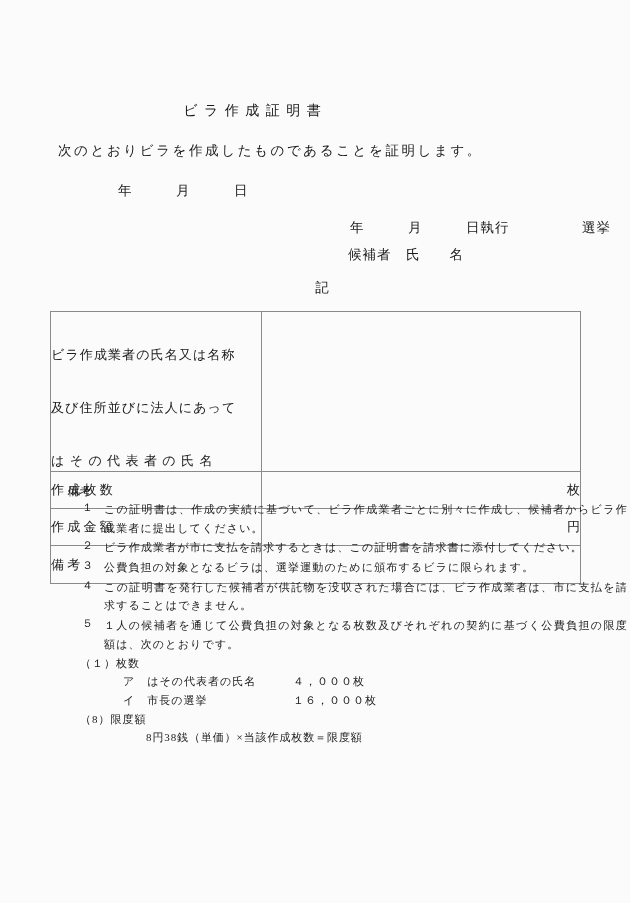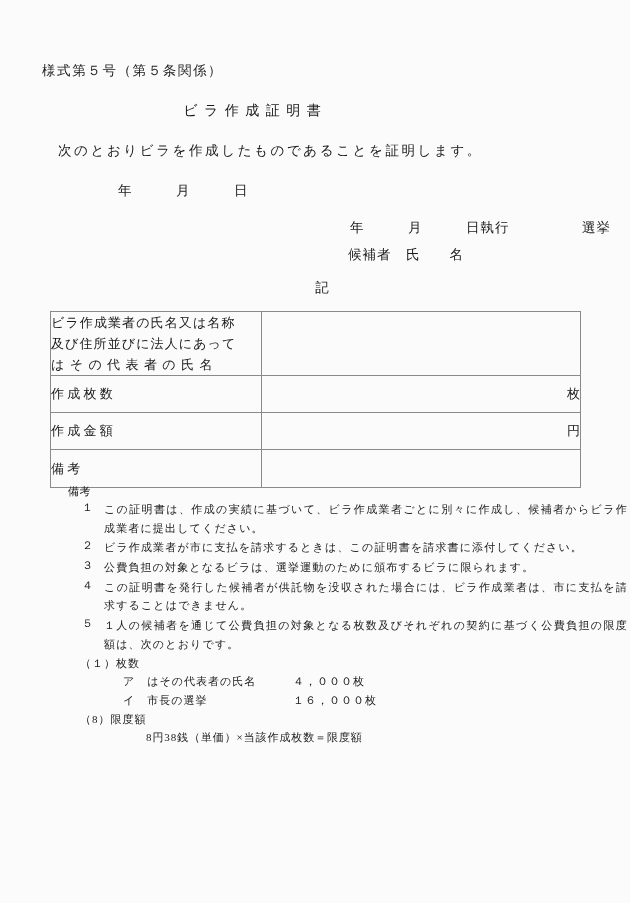--- a/index.html
+++ b/index.html
@@ -83,21 +83,21 @@
     vertical-align: middle;
     padding: 0;
   }
   .col-label { width: 211px; }
   .col-value { width: 319px; }
 
   .lbl-multi {
     padding: 7px 8px 8px 8px;
     line-height: 1.62;
   }
-  .lbl-multi div { white-space: nowrap; }
+  .lbl-multi div { white-space: nowrap; margin-top: 32px; }
   .lbl-l1 { letter-spacing: 1.1px; }
   .lbl-l2 { letter-spacing: 1.1px; }
   .lbl-l3 { letter-spacing: 5.4px; }
 
   .lbl-spread {
     padding: 0 10px 0 9px;
     height: 36px;
     line-height: 36px;
     white-space: nowrap;
     letter-spacing: 0;
@@ -159,21 +159,20 @@
     line-height: 1.70;
     white-space: nowrap;
     letter-spacing: 0.9px;
   }
 </style>
 </head>
 <body>
 
 <div class="page">
 
-  <div class="form-code">様式第５号（第５条関係）</div>
 
   <div class="doc-title">ビラ作成証明書</div>
 
   <div class="intro">次のとおりビラを作成したものであることを証明します。</div>
 
   <div class="date-line">年　　　月　　　日</div>
 
   <div class="election-line">年　　　月　　　日執行　　　　　選挙</div>
 
   <div class="candidate-line">候補者　氏　　名</div>

